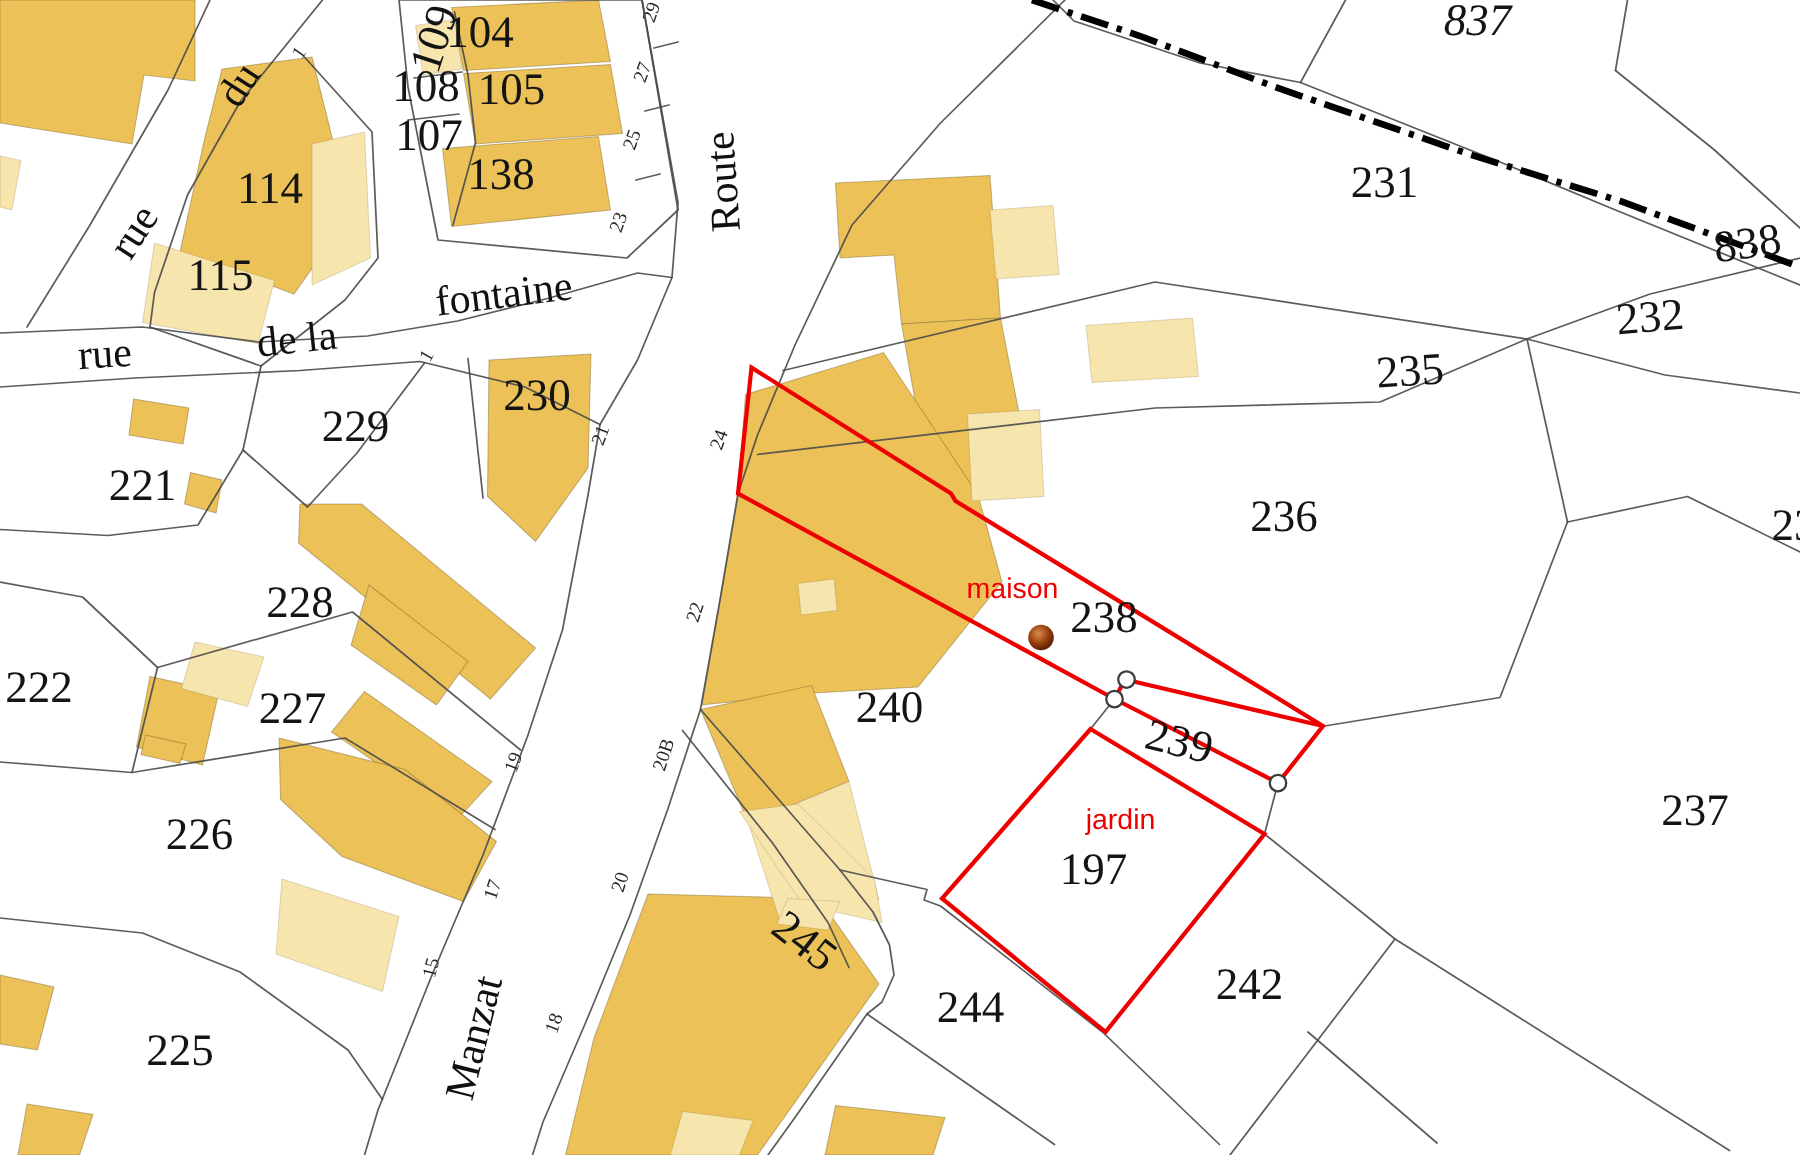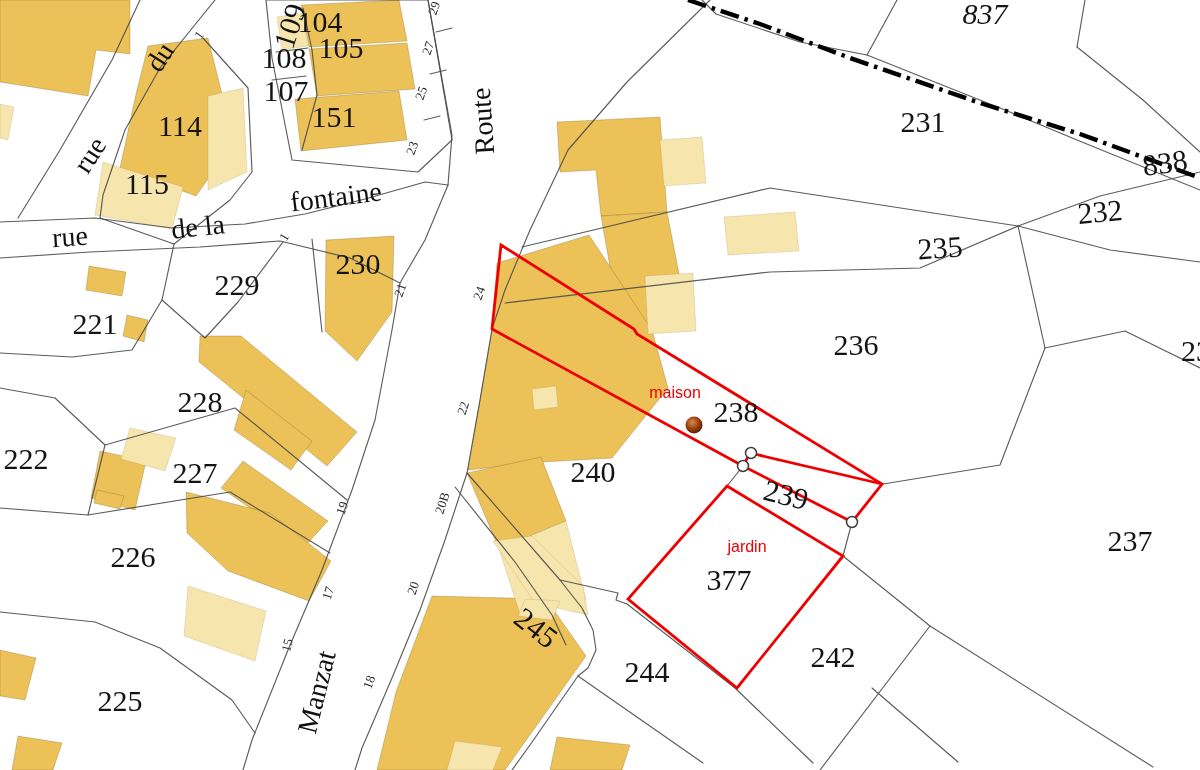--- a/index.html
+++ b/index.html
@@ -10,21 +10,21 @@
   .bldl{fill:var(--tan);stroke:rgba(120,95,40,.25);stroke-width:.6;}
   .pl{fill:none;stroke:var(--line);stroke-width:1.15;stroke-linejoin:round;stroke-linecap:round;opacity:.9;}
   .boundary{fill:none;stroke:#000;stroke-width:4.4;stroke-dasharray:19 6 3.5 6;stroke-linecap:butt;}
   .redp{fill:none;stroke:var(--red);stroke-width:2.8;stroke-linejoin:miter;}
   .vtx{fill:#fff;stroke:#3c3c3c;stroke-width:1.5;}
   #labels{position:absolute;left:0;top:0;width:100%;height:100%;}
   .lbl{position:absolute;white-space:nowrap;transform:translate(-50%,-50%);line-height:1;}
   .p{font-family:"Liberation Serif",serif;font-size:30px;color:#141414;}
   .h{font-family:"Liberation Serif",serif;font-size:13px;color:#2a2a2a;}
   .s{font-family:"Liberation Serif",serif;font-size:28px;color:#101010;}
-  .r{font-family:"Liberation Sans",sans-serif;font-size:16px;color:var(--red);}
+  .r{font-family:"Liberation Sans",sans-serif;font-size:19px;color:var(--red);}
 </style>
 </head>
 <body>
 
 <div id="stage" style="--gold: #ecc258; --tan: #f7e5ae; --line: #4a4a4a; --red: #ee0000; background: rgb(255, 255, 255);">
   <svg id="mapsvg" width="1200" height="770" viewBox="0 0 1200 770">
     <defs>
       <radialGradient id="dotg" cx="40%" cy="35%" r="70%">
         <stop offset="0%" stop-color="#d98b4a"></stop>
         <stop offset="55%" stop-color="#99400e"></stop>
@@ -128,22 +128,22 @@
       <polygon class="redp" points="727,486 843,556 737,688 628,599"></polygon>
       <circle class="vtx" cx="743" cy="466" r="5.5"></circle>
       <circle class="vtx" cx="751" cy="453" r="5.5"></circle>
       <circle class="vtx" cx="852" cy="522" r="5.5"></circle>
       <circle cx="694" cy="425" r="8.5" fill="url(#dotg)"></circle>
     </g>
   </svg>
 
   <div id="labels">
       <div class="lbl p" style="left: 320px; top: 22px; transform: translate(-50%, -50%) rotate(0deg);">104</div>
-      <div class="lbl p" style="left: 341px; top: 48px; transform: translate(-50%, -50%) rotate(0deg); text-align: right;">105</div>
-      <div class="lbl p" style="left: 334px; top: 117px; transform: translate(-50%, -50%) rotate(0deg);">151</div>
+      <div class="lbl p" style="left: 341px; top: 60px; transform: translate(-50%, -50%) rotate(0deg); text-align: right;">105</div>
+      <div class="lbl p" style="left: 334px; top: 117px; transform: translate(-50%, -50%) rotate(0deg);">138</div>
       <div class="lbl p" style="left: 286px; top: 91px; transform: translate(-50%, -50%) rotate(0deg);">107</div>
       <div class="lbl p" style="left: 284px; top: 58px; transform: translate(-50%, -50%) rotate(0deg);">108</div>
       <div class="lbl p" style="left: 290px; top: 26px; transform: translate(-50%, -50%) rotate(-72deg);">109</div>
       <div class="lbl p" style="left: 180px; top: 126px; transform: translate(-50%, -50%) rotate(0deg);">114</div>
       <div class="lbl p" style="left: 147px; top: 184px; transform: translate(-50%, -50%) rotate(0deg);">115</div>
       <div class="lbl p" style="left: 95px; top: 324px; transform: translate(-50%, -50%) rotate(0deg);">221</div>
       <div class="lbl p" style="left: 26px; top: 430px; transform: translate(-50%, -50%) rotate(0deg); margin-top: 29px;">222</div>
       <div class="lbl p" style="left: 120px; top: 701px; transform: translate(-50%, -50%) rotate(0deg);">225</div>
       <div class="lbl p" style="left: 133px; top: 557px; transform: translate(-50%, -50%) rotate(0deg);">226</div>
       <div class="lbl p" style="left: 195px; top: 473px; transform: translate(-50%, -50%) rotate(0deg);">227</div>
@@ -151,21 +151,21 @@
       <div class="lbl p" style="left: 237px; top: 285px; transform: translate(-50%, -50%) rotate(0deg);">229</div>
       <div class="lbl p" style="left: 358px; top: 264px; transform: translate(-50%, -50%) rotate(0deg);">230</div>
       <div class="lbl p" style="left: 875px; top: 122px; transform: translate(-50%, -50%) rotate(0deg); margin-left: 48px;">231</div>
       <div class="lbl p" style="left: 1100px; top: 212px; transform: translate(-50%, -50%) rotate(-5deg);">232</div>
       <div class="lbl p" style="left: 940px; top: 248px; transform: translate(-50%, -50%) rotate(-4deg);">235</div>
       <div class="lbl p" style="left: 856px; top: 345px; transform: translate(-50%, -50%) rotate(0deg);">236</div>
       <div class="lbl p" style="left: 1130px; top: 541px; transform: translate(-50%, -50%) rotate(0deg);">237</div>
       <div class="lbl p" style="left: 736px; top: 412px; transform: translate(-50%, -50%) rotate(0deg);">238</div>
       <div class="lbl p" style="left: 786px; top: 495px; transform: translate(-50%, -50%) rotate(14deg);">239</div>
       <div class="lbl p" style="left: 593px; top: 472px; transform: translate(-50%, -50%) rotate(0deg); text-align: center;">240</div>
-      <div class="lbl p" style="left: 729px; top: 580px; transform: translate(-50%, -50%) rotate(0deg);">377</div>
+      <div class="lbl p" style="left: 729px; top: 580px; transform: translate(-50%, -50%) rotate(0deg);">197</div>
       <div class="lbl p" style="left: 833px; top: 657px; transform: translate(-50%, -50%) rotate(0deg);">242</div>
       <div class="lbl p" style="left: 647px; top: 672px; transform: translate(-50%, -50%) rotate(0deg);">244</div>
       <div class="lbl p" style="left: 536px; top: 628px; transform: translate(-50%, -50%) rotate(38deg);">245</div>
       <div class="lbl p" style="left: 985px; top: 14px; transform: translate(-50%, -50%) rotate(0deg); font-style: italic;">837</div>
       <div class="lbl p" style="left: 1165px; top: 163px; transform: translate(-50%, -50%) rotate(-8deg);">838</div>
       <div class="lbl p" style="left: 1196px; top: 351px; transform: translate(-50%, -50%) rotate(0deg);">23</div>
       <div class="lbl h" style="left: 434px; top: 8px; transform: translate(-50%, -50%) rotate(-70deg);">29</div>
       <div class="lbl h" style="left: 428px; top: 48px; transform: translate(-50%, -50%) rotate(-70deg);">27</div>
       <div class="lbl h" style="left: 421px; top: 93px; transform: translate(-50%, -50%) rotate(-70deg);">25</div>
       <div class="lbl h" style="left: 412px; top: 148px; transform: translate(-50%, -50%) rotate(-70deg);">23</div>

